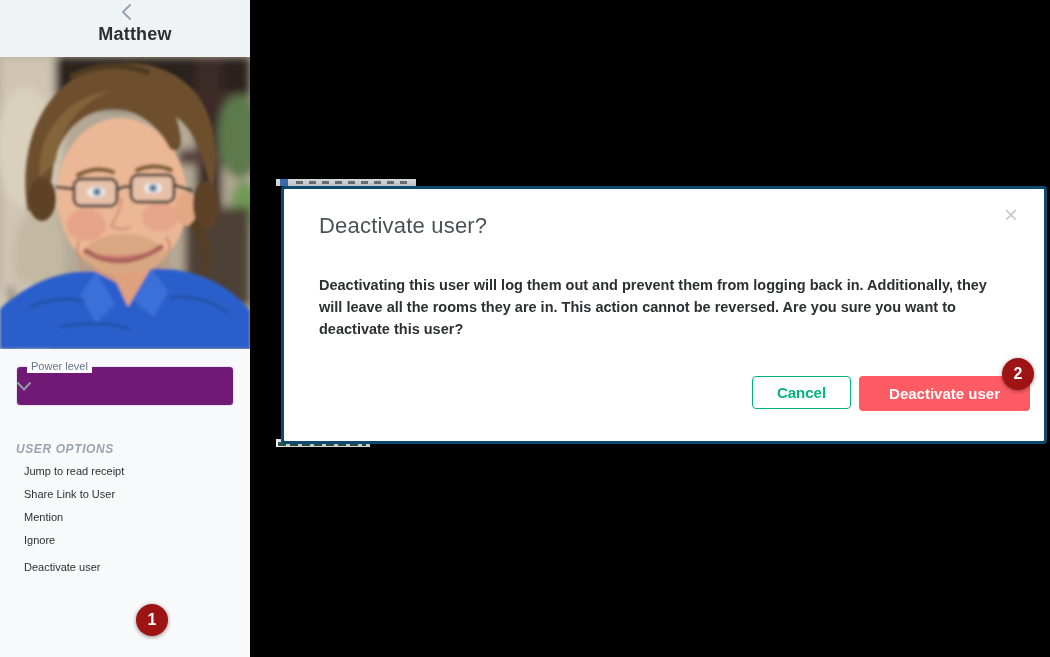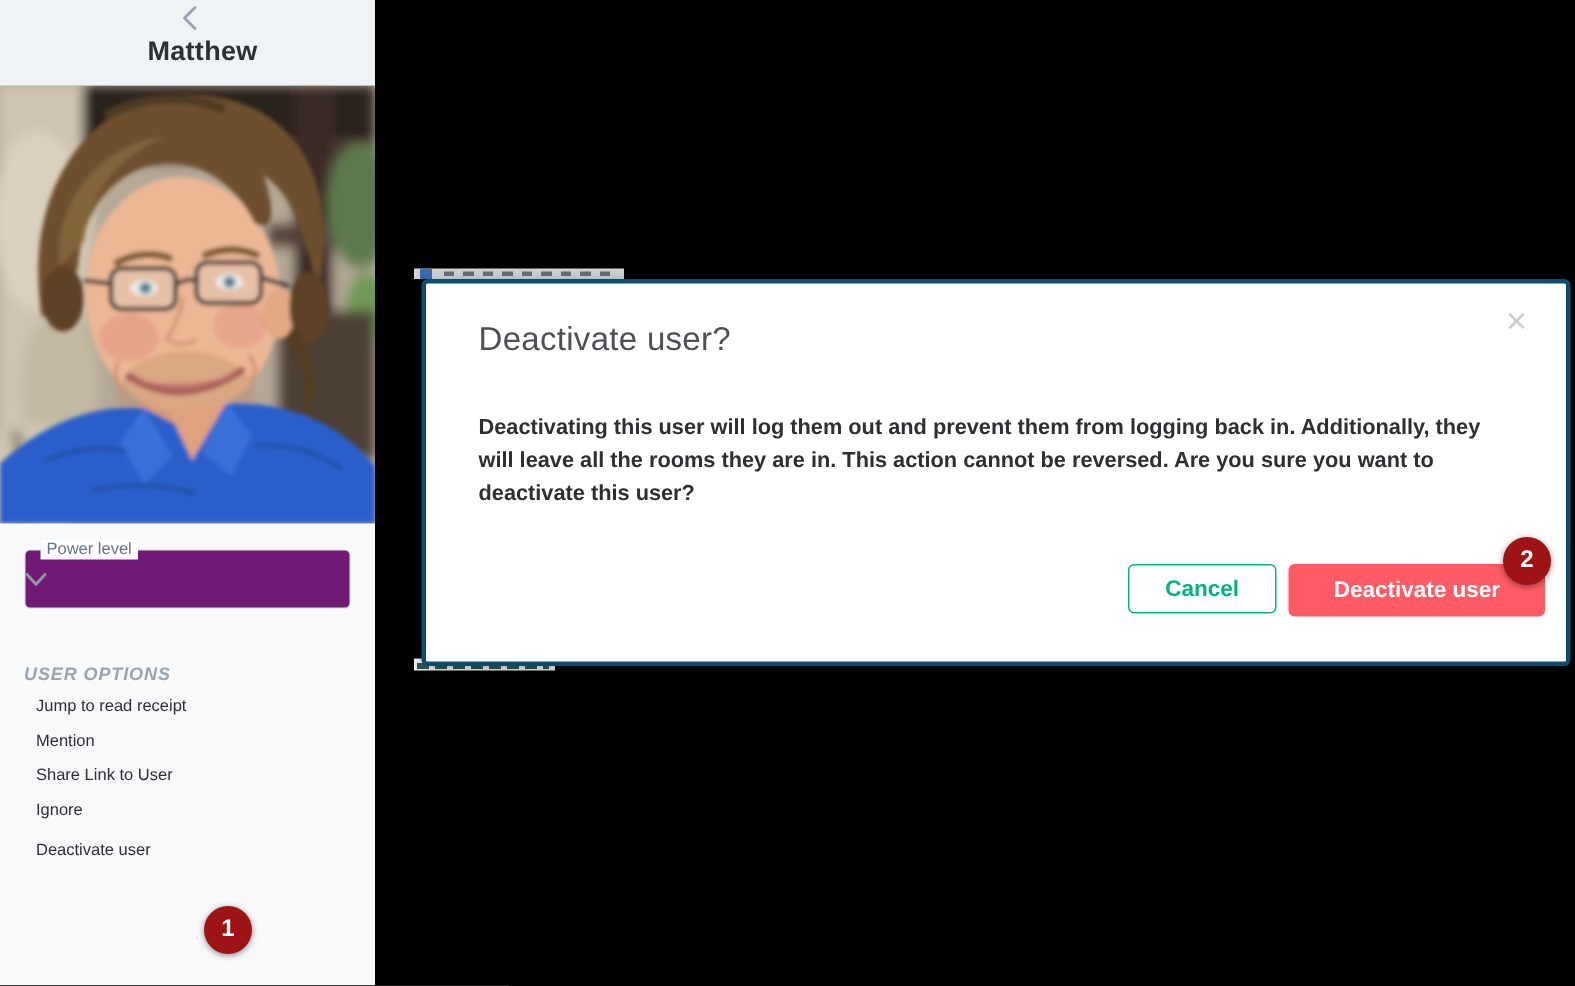--- a/index.html
+++ b/index.html
@@ -222,22 +222,22 @@
       <span class="power-caret">
         <svg width="14" height="9" viewBox="0 0 14 9">
           <polyline points="1,1 7,7.5 13,1" fill="none" stroke="#8e99a4" stroke-width="2" stroke-linecap="round" stroke-linejoin="round"></polyline>
         </svg>
       </span>
     </div>
 
     <div class="section-heading h-user">USER OPTIONS</div>
     <div class="opt-list">
       <div class="opt-item">Jump to read receipt</div>
+      <div class="opt-item">Share Link to User</div>
       <div class="opt-item">Mention</div>
-      <div class="opt-item">Share Link to User</div>
       <div class="opt-item">Ignore</div>
     </div>
 
     <div class="opt-list">
       <div class="opt-item">Deactivate user</div>
     </div>
   </div>
 
   <div class="sliver-top">
     <span class="chip"></span>

